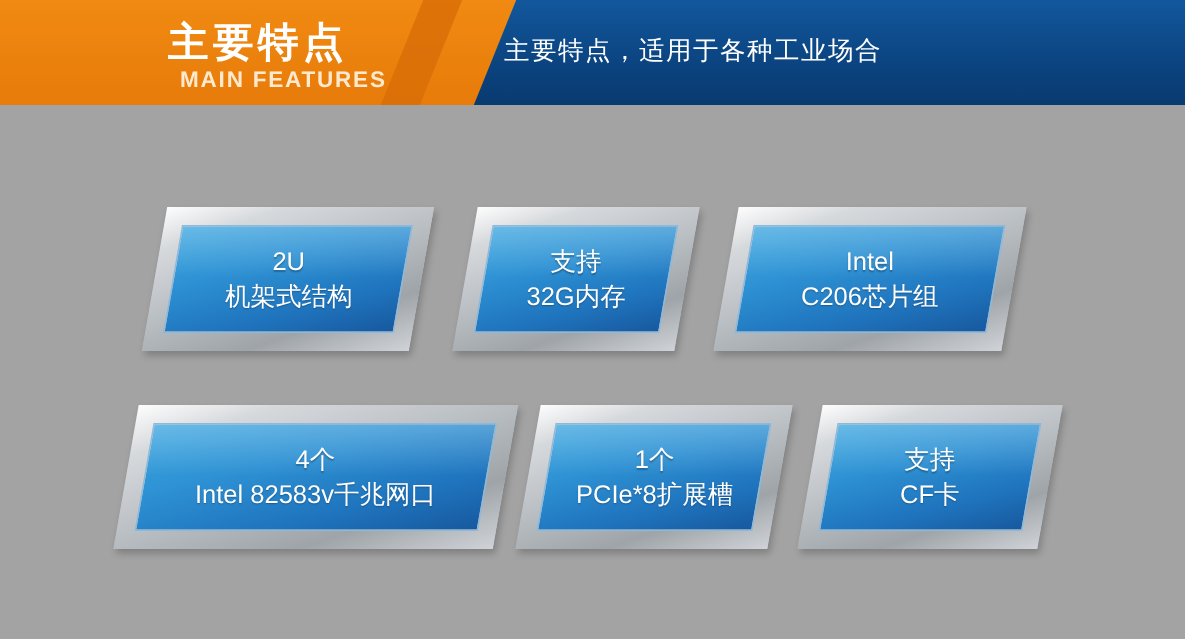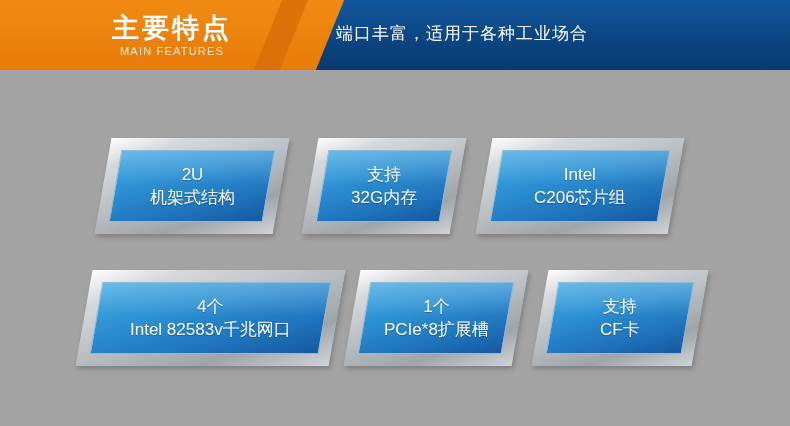--- a/index.html
+++ b/index.html
@@ -58,24 +58,24 @@
     font-size: 27px;
     font-weight: bold;
     color: #ffffff;
     letter-spacing: 3px;
     line-height: 30px;
   }
   .banner-sub {
     position: absolute;
     left: 120px;
     top: 45px;
-    font-size: 11px;
+    font-size: 15px;
     color: #ffe9cf;
     letter-spacing: 1.2px;
-    font-weight: normal;
+    font-weight: bold;
   }
   .banner-right {
     position: absolute;
     left: 336px;
     top: 22px;
     font-size: 17px;
     color: #ffffff;
     letter-spacing: 1px;
     font-weight: normal;
   }
@@ -146,21 +146,21 @@
 </head>
 <body>
 
 <div class="page">
 
   <div class="banner">
     <div class="banner-orange"></div>
     <div class="banner-orange-dark"></div>
     <div class="banner-title">主要特点</div>
     <div class="banner-sub">MAIN FEATURES</div>
-    <div class="banner-right">端口丰富，适用于各种工业场合</div>
+    <div class="banner-right">主要特点，适用于各种工业场合</div>
   </div>
 
   <div class="chips">
 
     <div class="chip" id="chip-0">
       <div class="chip-inner">
         <div class="chip-text">
           <span>2U</span>
           <span class="l2">机架式结构</span>
         </div>

